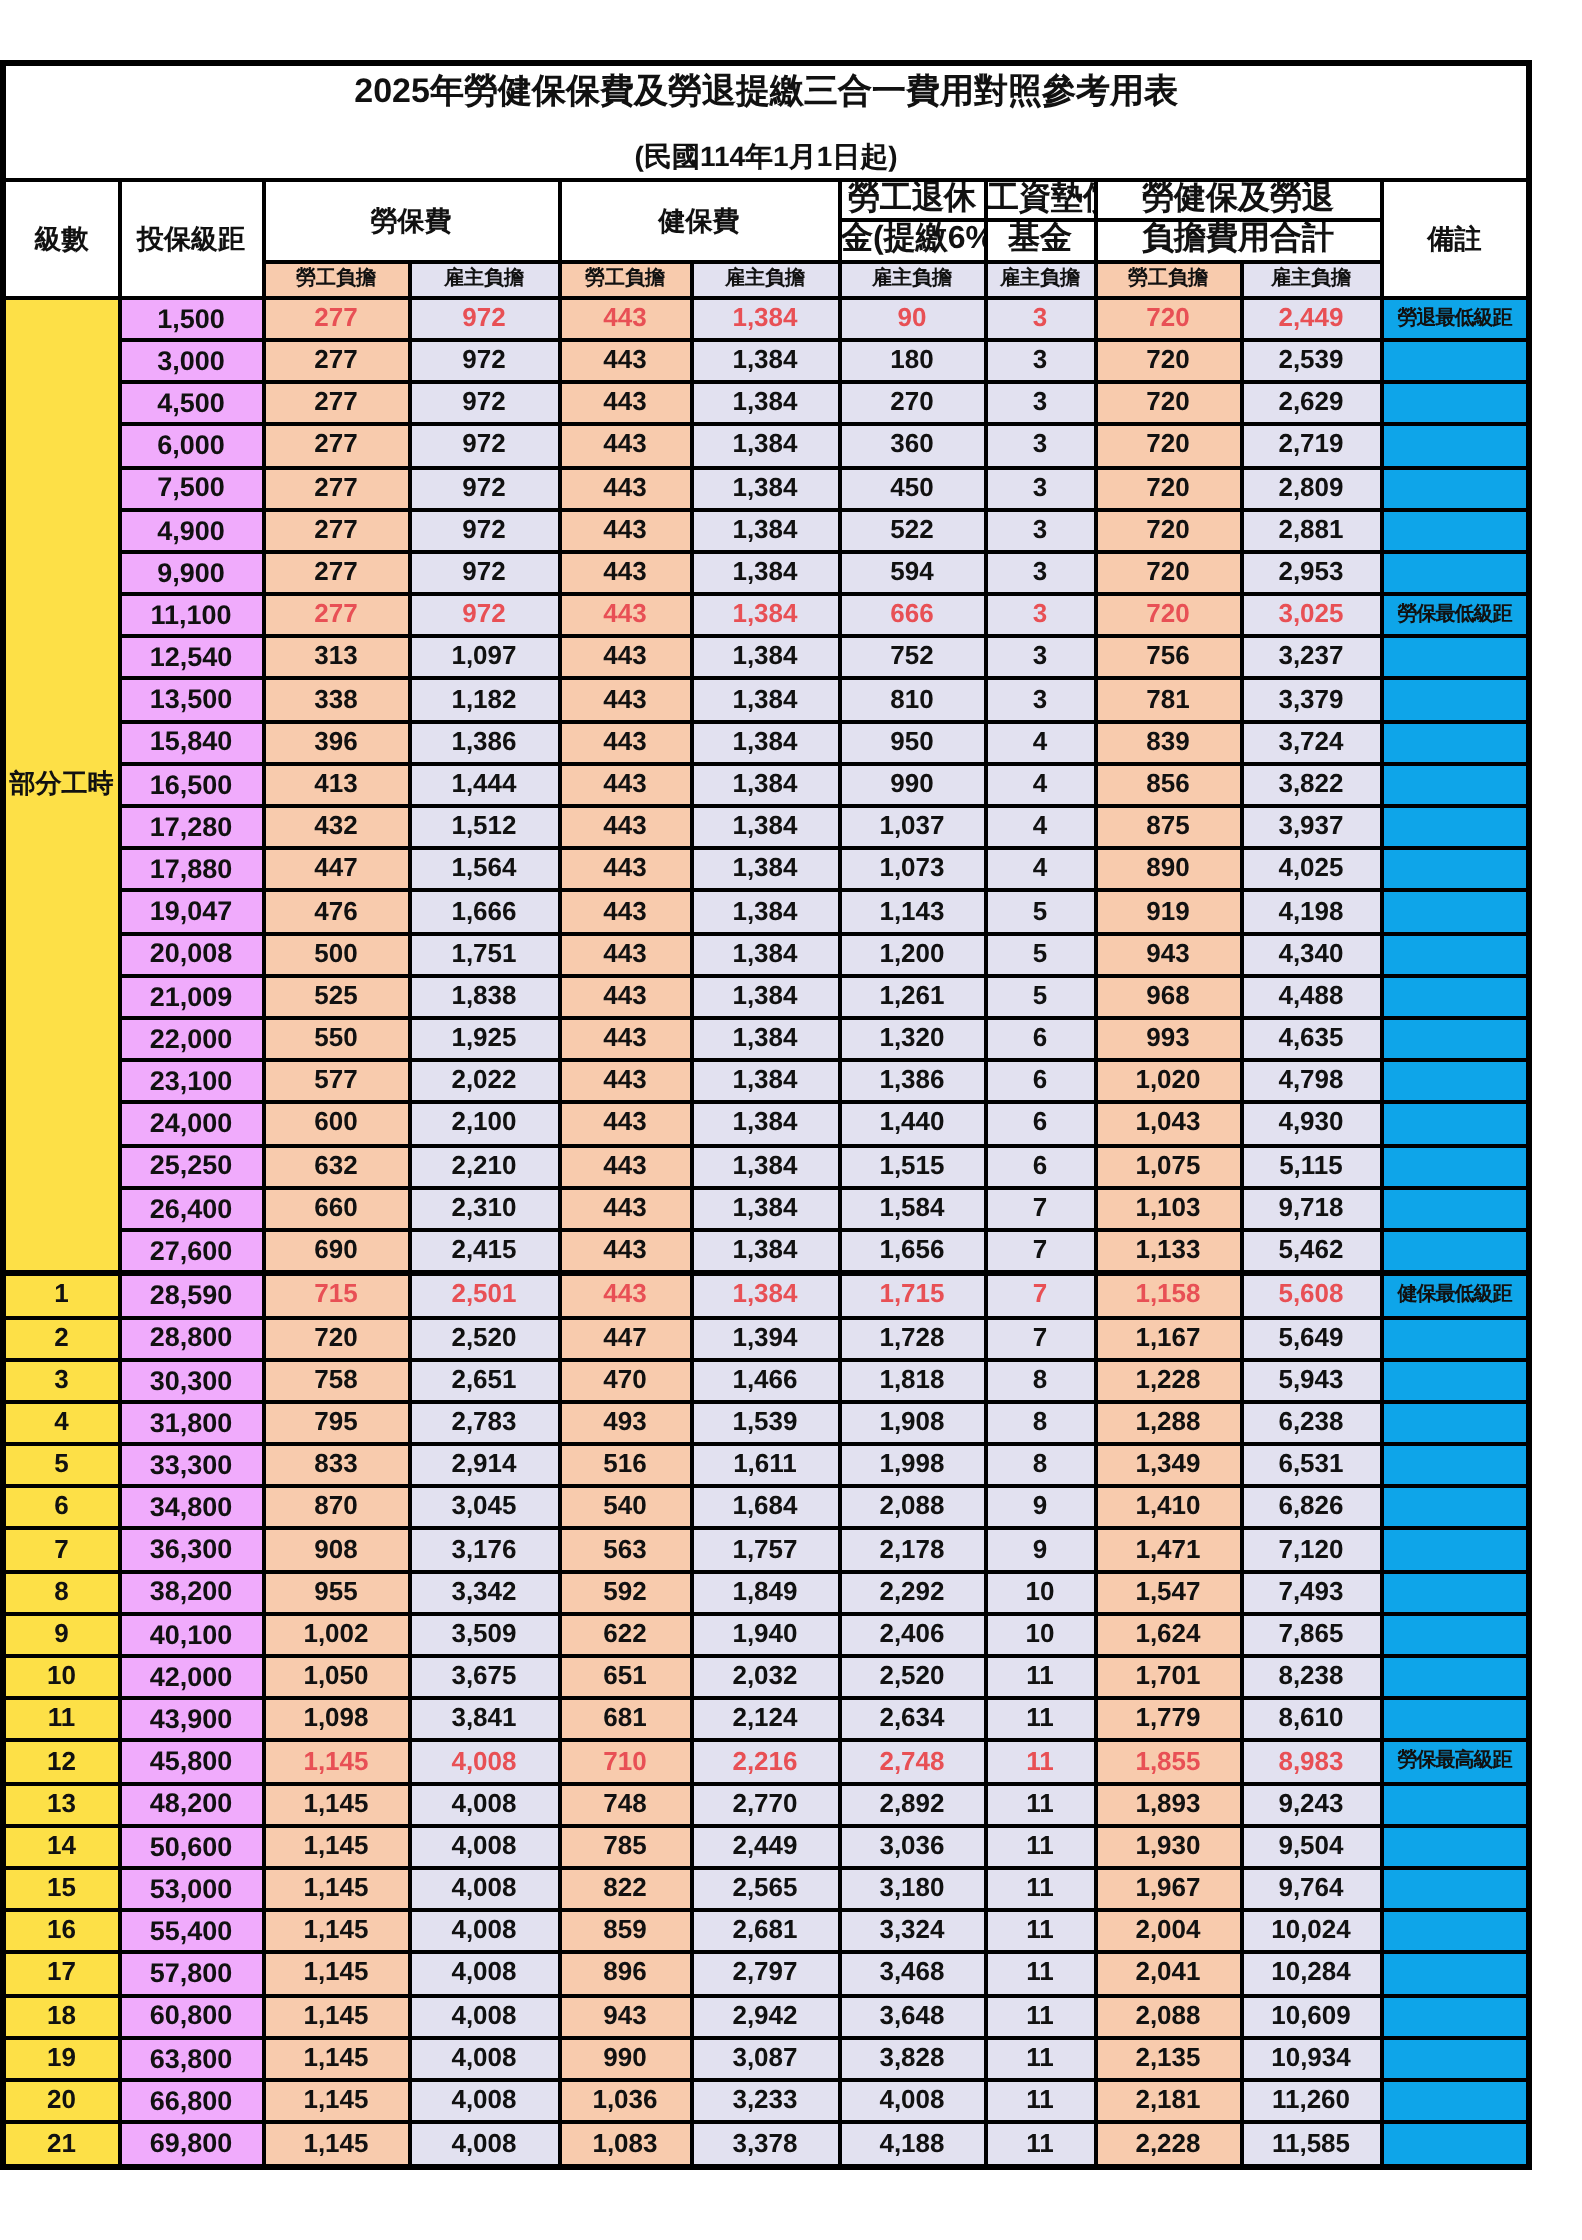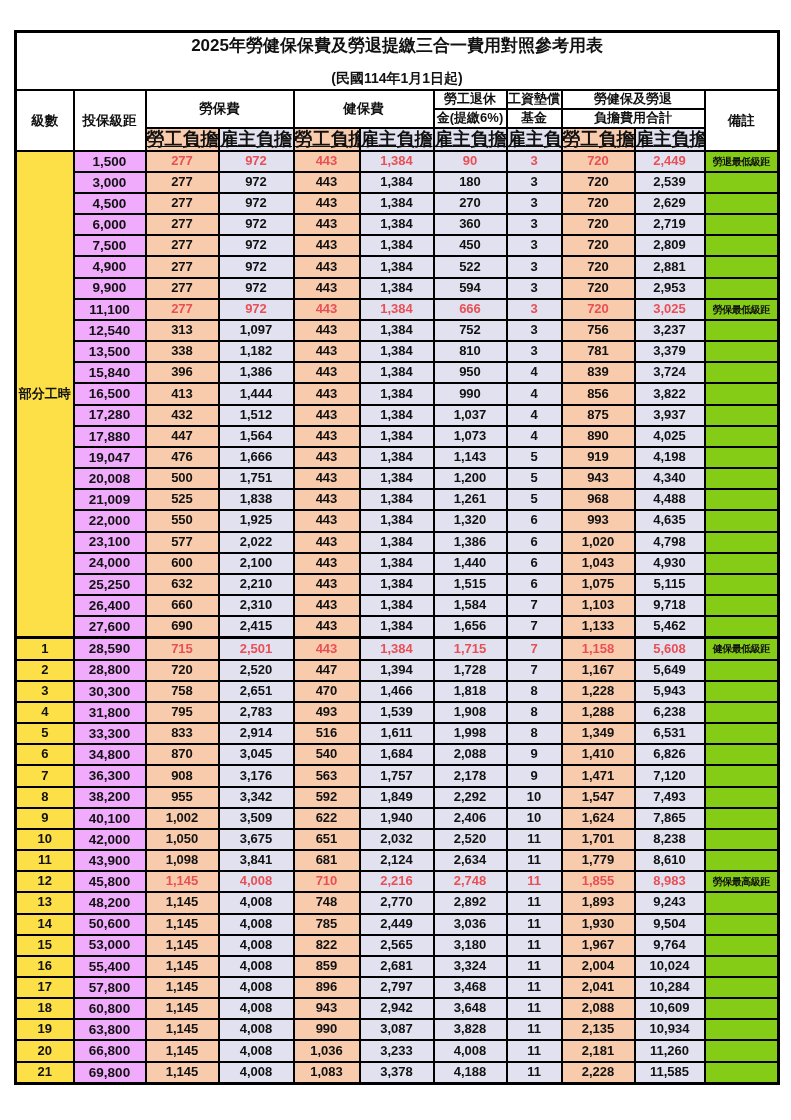--- a/index.html
+++ b/index.html
@@ -2,46 +2,46 @@
 <html style="--emp: #f8cbad; --er: #e2e1f0; --red: #e85055; --border: #000000;"><head>
 <meta charset="utf-8">
 <style>
   html,body { margin:0; padding:0; background:#ffffff; }
   .sheet {
     position:relative; width:791px; height:1120px; background:#ffffff;
     font-family:"Liberation Sans","DejaVu Sans",sans-serif;
     -webkit-font-smoothing:antialiased;
   }
   table.premium {
-    position:absolute; left:14px; top:30px;
+    position:absolute; left:0; top:30px;
     width:763px; height:1055px;
     border-collapse:collapse; table-layout:fixed;
     border:3px solid var(--border,#000);
   }
   table.premium td, table.premium th {
     border:2px solid var(--border,#000);
     padding:0; margin:0;
     text-align:center; vertical-align:middle;
     overflow:hidden; white-space:nowrap;
     font-weight:bold; color:#111;
     line-height:1.15;
   }
   .title-cell { height:56px; }
   .title-main    { font-size:17px; font-weight:bold; }
   .title-sub     { font-size:14px; font-weight:bold; margin-top:14px; }
   .hdr     { font-size:13.5px; }
-  .hdr-sm  { font-size:13px; }
-  .subhdr  { font-size:18px;text-decoration:underline; }
+  .hdr-sm  { font-size:16px; }
+  .subhdr  { font-size:10px; }
   tr.h1 { height:19px; }
   tr.h2 { height:19px; }
   tr.h3 { height:18px; }
   td.lvl     { font-size:13px; background:#fde047; }
   td.bracket { font-size:13.5px; background:#f0abfc; }
   td.num     { font-size:13px; }
-  td.remark  { font-size:10px; color:var(--red,#e85055); background:#84cc16; letter-spacing:-0.5px; }
+  td.remark  { font-size:10px; color:var(--red,#e85055); background:#0ea5e9; letter-spacing:-0.5px; }
   .emp { background:var(--emp,#f8cbad); }
   .er  { background:var(--er,#e2e1f0); }
   tr.red td.num { color:var(--red,#e85055); }
   tr.section-start td { border-top:3px solid var(--border,#000); }
 </style>
 </head>
 <body>
 
 <div class="sheet">
   <table class="premium">

